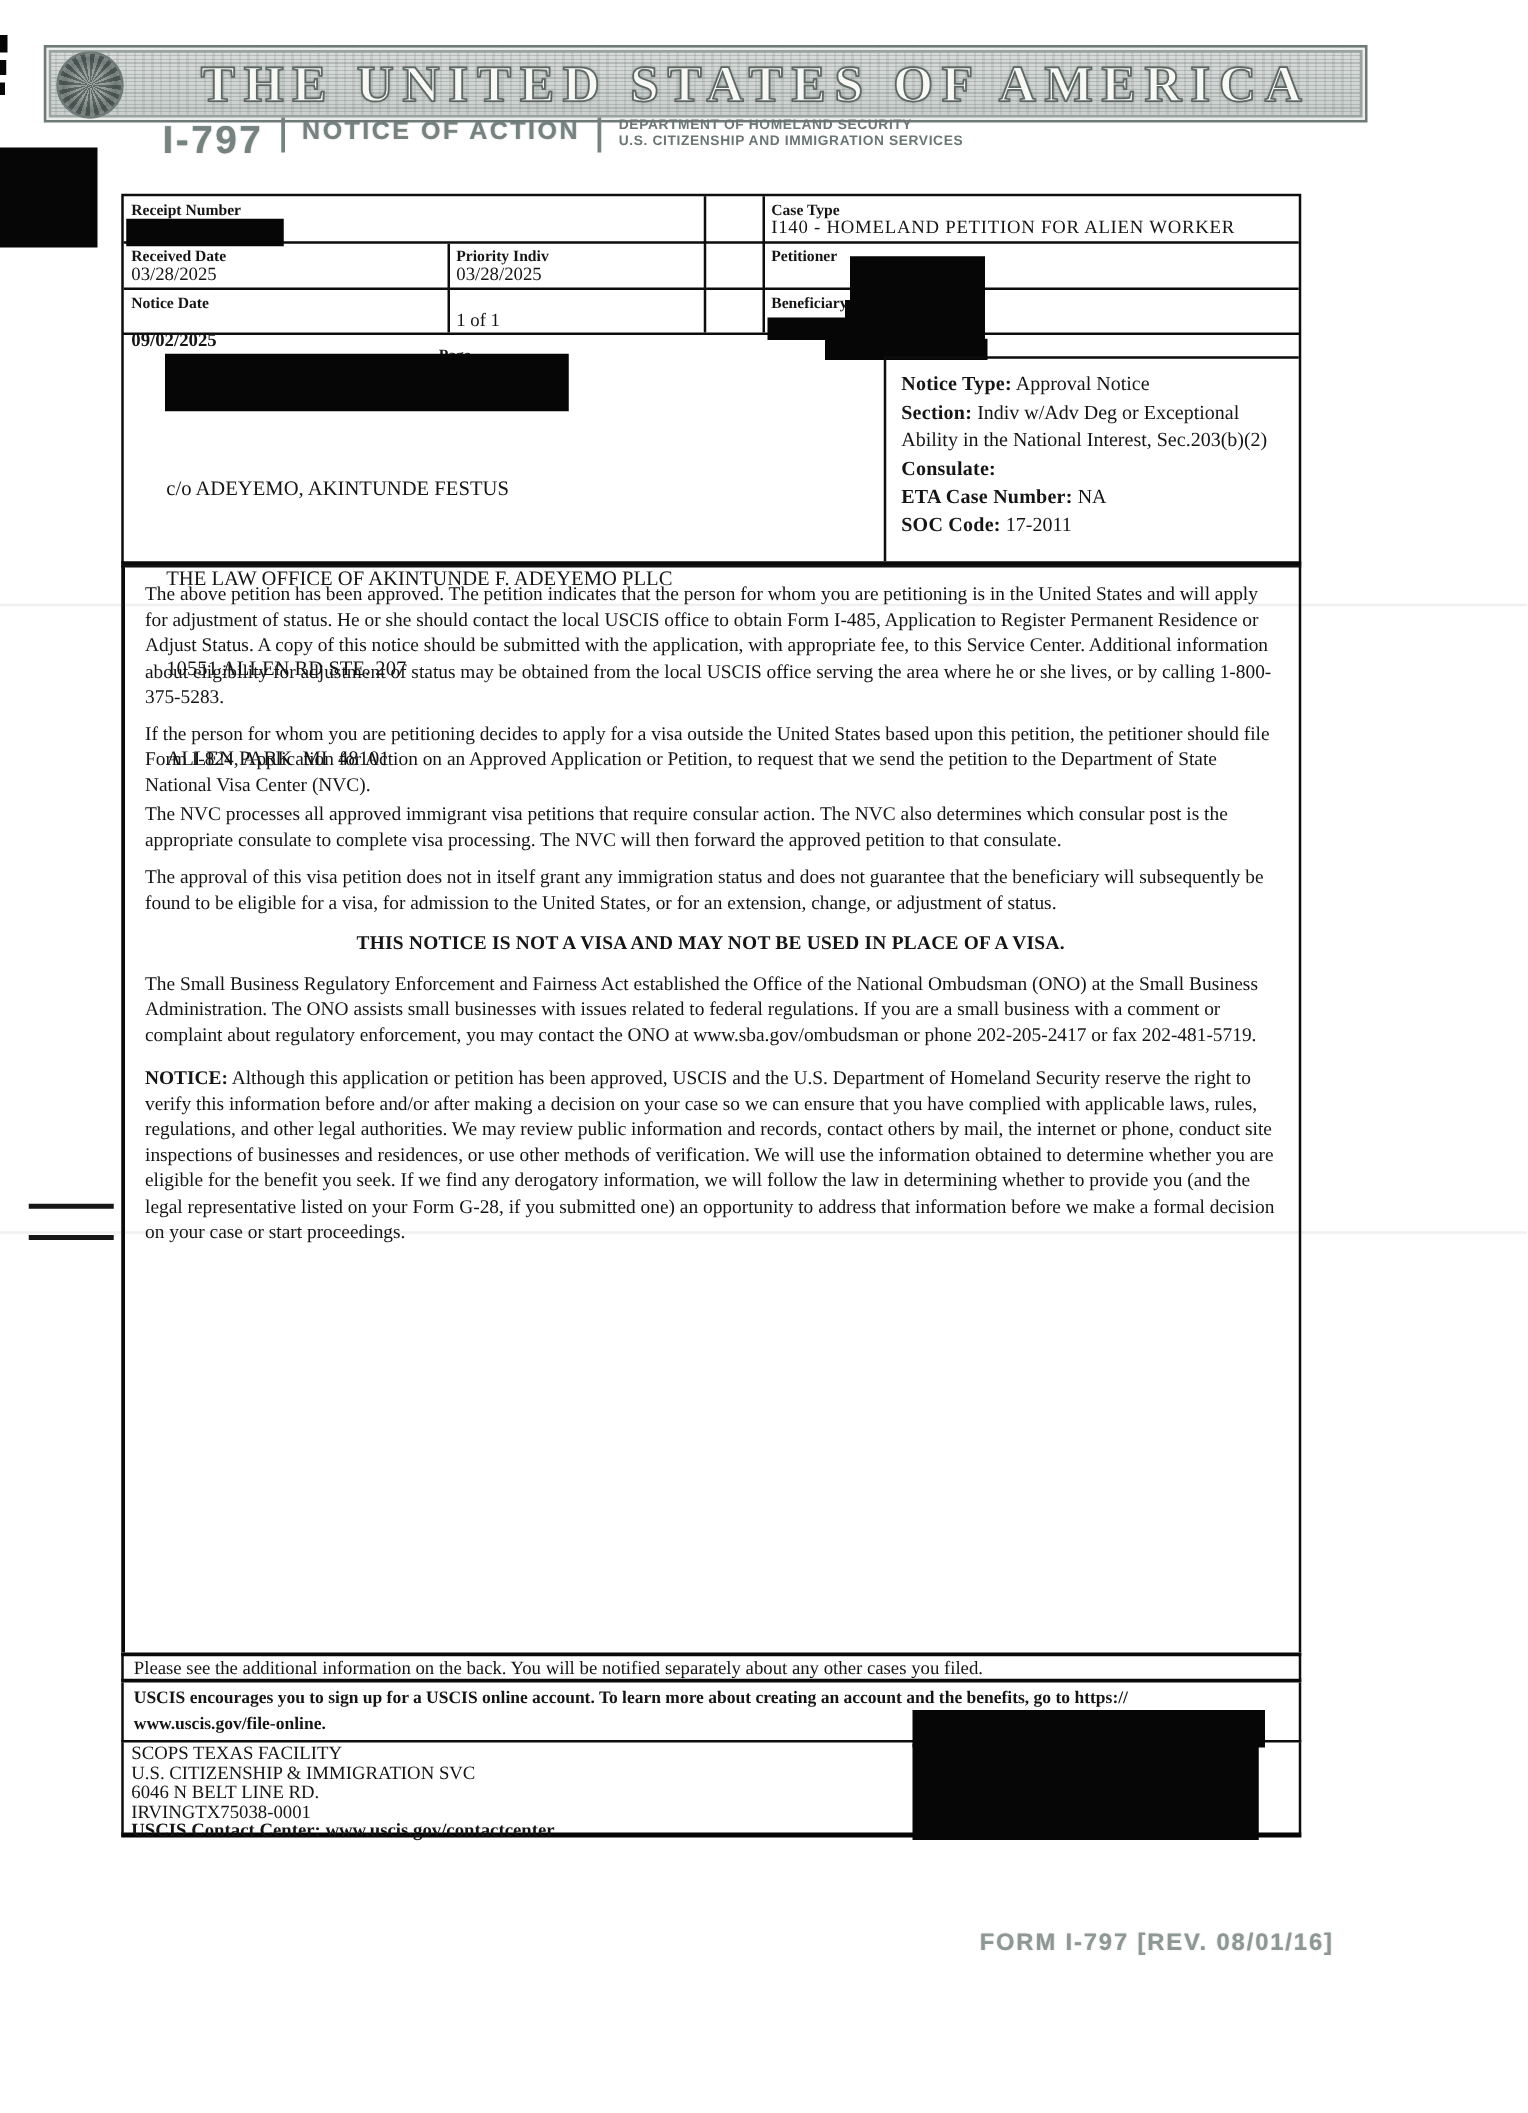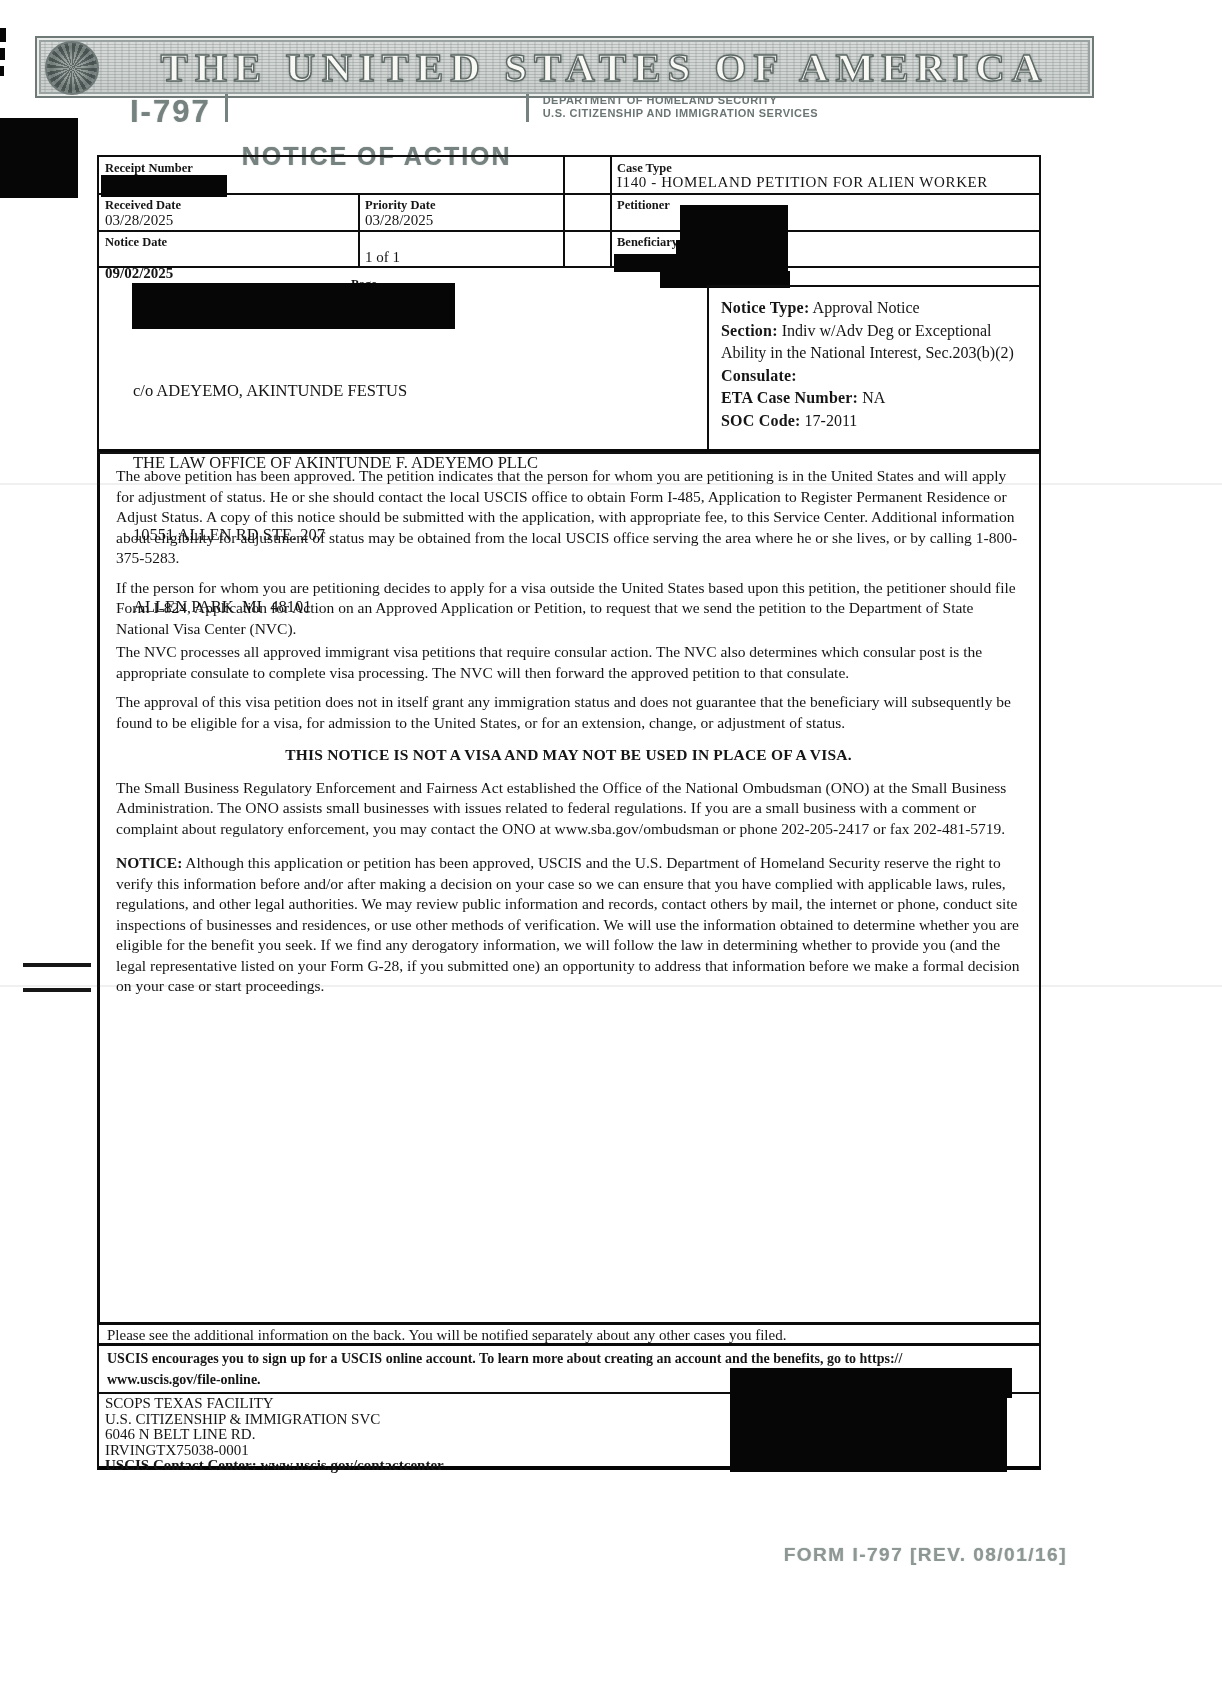--- a/index.html
+++ b/index.html
@@ -42,21 +42,21 @@
   .form-title-row{
     position:absolute;left:130px;top:94px;height:42px;
     display:flex;align-items:flex-start;gap:14px;
   }
   .engraved{
     font-family:"Liberation Sans","DejaVu Sans",sans-serif;
     font-weight:700;color:#76827f;
     text-shadow:0 1px 0 rgba(255,255,255,.7), 0 0 1px #5d6865;
   }
   .form-number{font-size:31px;letter-spacing:2px;}
-  .form-title{font-size:25px;letter-spacing:2px;margin-top:48px;}
+  .form-title{font-size:20px;letter-spacing:2px;}
   .title-divider{width:3px;height:28px;background:#76827f;}
   .agency-block{
     font-family:"Liberation Sans","DejaVu Sans",sans-serif;
     font-weight:700;color:#6b7674;font-size:11px;line-height:13px;letter-spacing:.5px;
   }
   
   .case-table{
     position:absolute;left:97px;top:155px;width:944px;height:113px;
     border:2px solid #0d0d0d;box-sizing:border-box;
   }
@@ -154,21 +154,21 @@
 
     <div class="cell-label" style="left:6px;top:4px;">Receipt Number</div>
     <div class="redaction" style="left:2px;top:18px;width:126px;height:22px;"></div>
 
     <div class="cell-label" style="left:518px;top:4px;">Case Type</div>
     <div class="cell-value" style="left:518px;top:17px;letter-spacing:.6px;">I140 - HOMELAND PETITION FOR ALIEN WORKER</div>
 
     <div class="cell-label" style="left:6px;top:41px;">Received Date</div>
     <div class="cell-value" style="left:6px;top:55px;">03/28/2025</div>
 
-    <div class="cell-label" style="left:266px;top:41px;">Priority Date</div>
+    <div class="cell-label" style="left:266px;top:41px;">Priority Indiv</div>
     <div class="cell-value" style="left:266px;top:55px;">03/28/2025</div>
 
     <div class="cell-label" style="left:518px;top:41px;">Petitioner</div>
 
     <div class="cell-label" style="left:6px;top:78px;">Notice Date</div>
     <div class="cell-value" style="left:6px;top:108px;font-weight:bold;">09/02/2025</div>
 
     <div class="cell-label" style="left:252px;top:78px;margin-top:42px;">Page</div>
     <div class="cell-value" style="left:266px;top:92px;">1 of 1</div>
 

